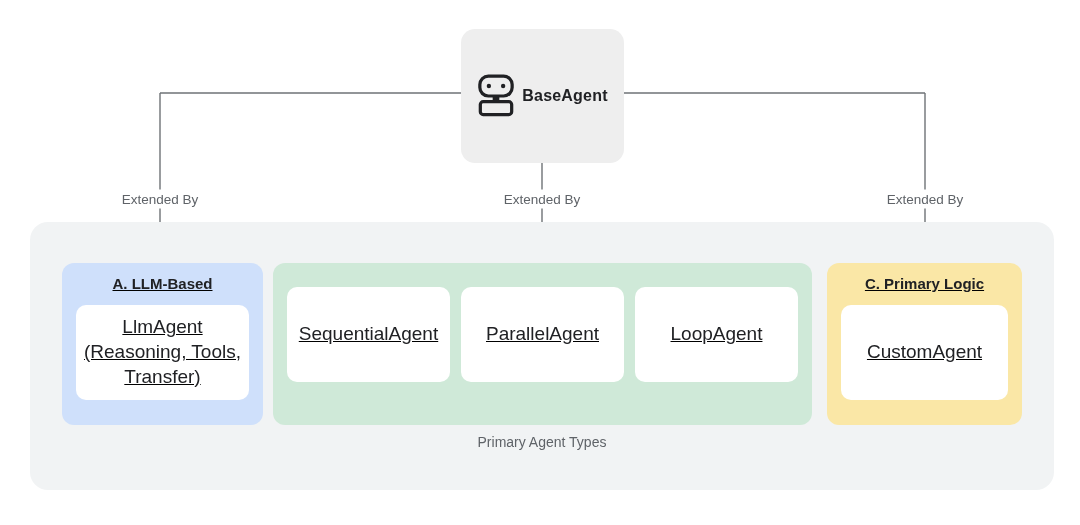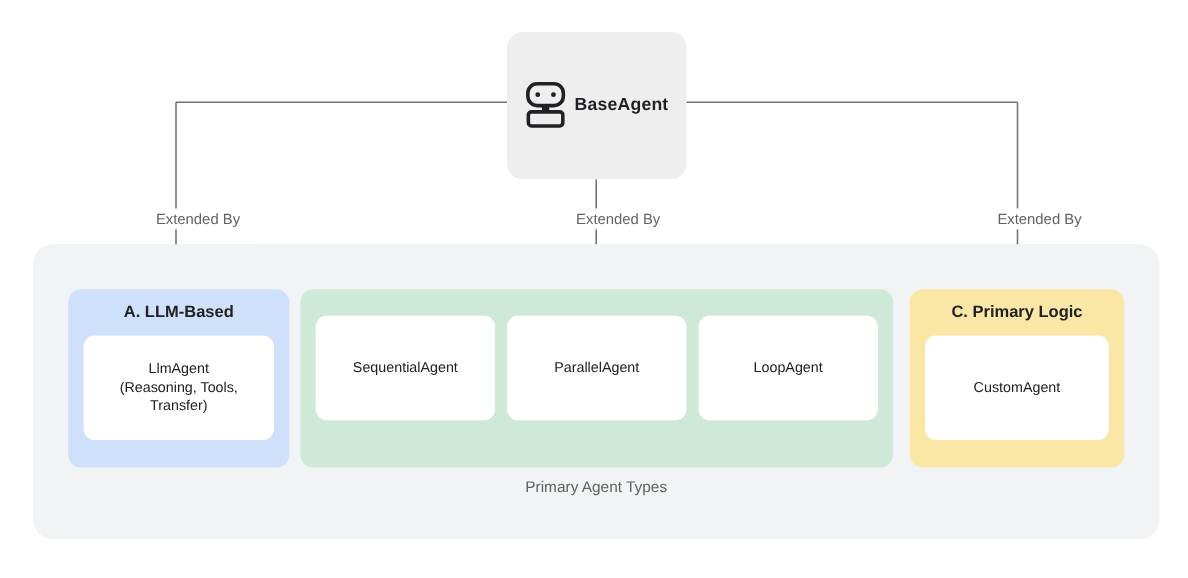--- a/index.html
+++ b/index.html
@@ -44,21 +44,20 @@
 
   .edge-label {
     position: absolute;
     transform: translate(-50%, -50%);
     background: #ffffff;
     padding: 2px 7px;
     font-size: 13.5px;
     color: #5f6368;
     white-space: nowrap;
     z-index: 3;
-    margin-left: 20px;
   }
   .edge-label.pos-left   { left: 160px; top: 199px; }
   .edge-label.pos-center { left: 542px; top: 199px; }
   .edge-label.pos-right  { left: 925px; top: 199px; }
 
   .container {
     position: absolute;
     left: 30px; top: 222px;
     width: 1024px; height: 268px;
     background: #f1f3f4;
@@ -67,20 +66,21 @@
   }
 
   .group {
     position: absolute;
     top: 41px;
     height: 162px;
     border-radius: 12px;
     padding: 12px 14px 0 14px;
     display: flex;
     flex-direction: column;
+    text-decoration: underline;
   }
   .group-llm      { left: 32px;  width: 201px; }
   .group-workflow { left: 243px; width: 539px; }
   .group-custom   { left: 797px; width: 195px; }
 
   .group-title {
     font-size: 15px;
     font-weight: 600;
     color: #202124;
     text-align: center;
@@ -96,21 +96,21 @@
     flex: 1;
     height: 95px;
     background: #ffffff;
     border-radius: 10px;
     display: flex;
     align-items: center;
     justify-content: center;
     text-align: center;
   }
   .card-label {
-    font-size: 13px;
+    font-size: 19px;
     color: #202124;
     line-height: 1.3;
     white-space: pre-line;
   }
 
   .caption {
     position: absolute;
     left: 0; bottom: 40px;
     width: 100%;
     text-align: center;

